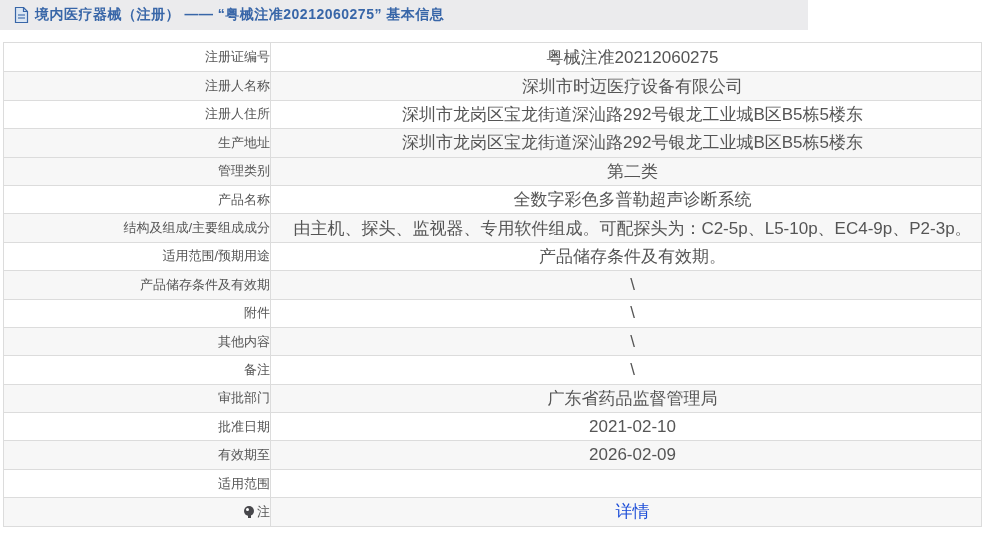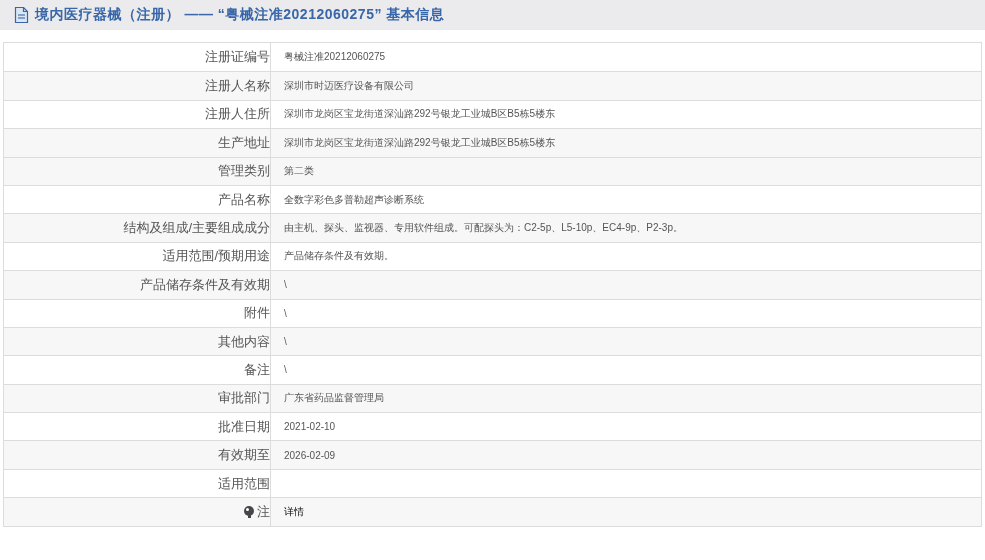--- a/index.html
+++ b/index.html
@@ -4,21 +4,21 @@
 <style>
   * { box-sizing: border-box; margin: 0; padding: 0; }
   html, body {
     width: 985px; height: 560px;
     background: #ffffff;
     font-family: "Liberation Sans", "DejaVu Sans", sans-serif;
     overflow: hidden;
   }
   
   .header-bar {
-    width: 985px; height: 30px;
+    width: 808px; height: 30px;
     background: #ebebed;
     display: flex; align-items: center;
     padding-left: 14px;
   }
   .doc-icon { width: 15px; height: 16px; margin-right: 6px; flex: 0 0 auto; }
   .header-title {
     font-size: 14px;
     font-weight: bold;
     color: #3866a8;
     letter-spacing: .5px;
@@ -48,27 +48,28 @@
     justify-content: flex-end;
     font-size: 13px;
     color: #555555;
     white-space: nowrap;
   }
   .cell-value {
     flex: 1 1 auto;
     display: flex;
     align-items: center;
     padding-left: 13px;
-    font-size: 10px;
+    font-size: 17px;
     color: #555555;
     white-space: nowrap;
     overflow: hidden;
+    justify-content: center;
   }
   .cell-value a {
-    color: #000000;
+    color: #1d4ed8;
     text-decoration: none;
     cursor: pointer;
   }
   
   .bulb-icon {
     position: relative;
     display: inline-block;
     width: 11px; height: 12px;
     margin-right: 2px;
   }

